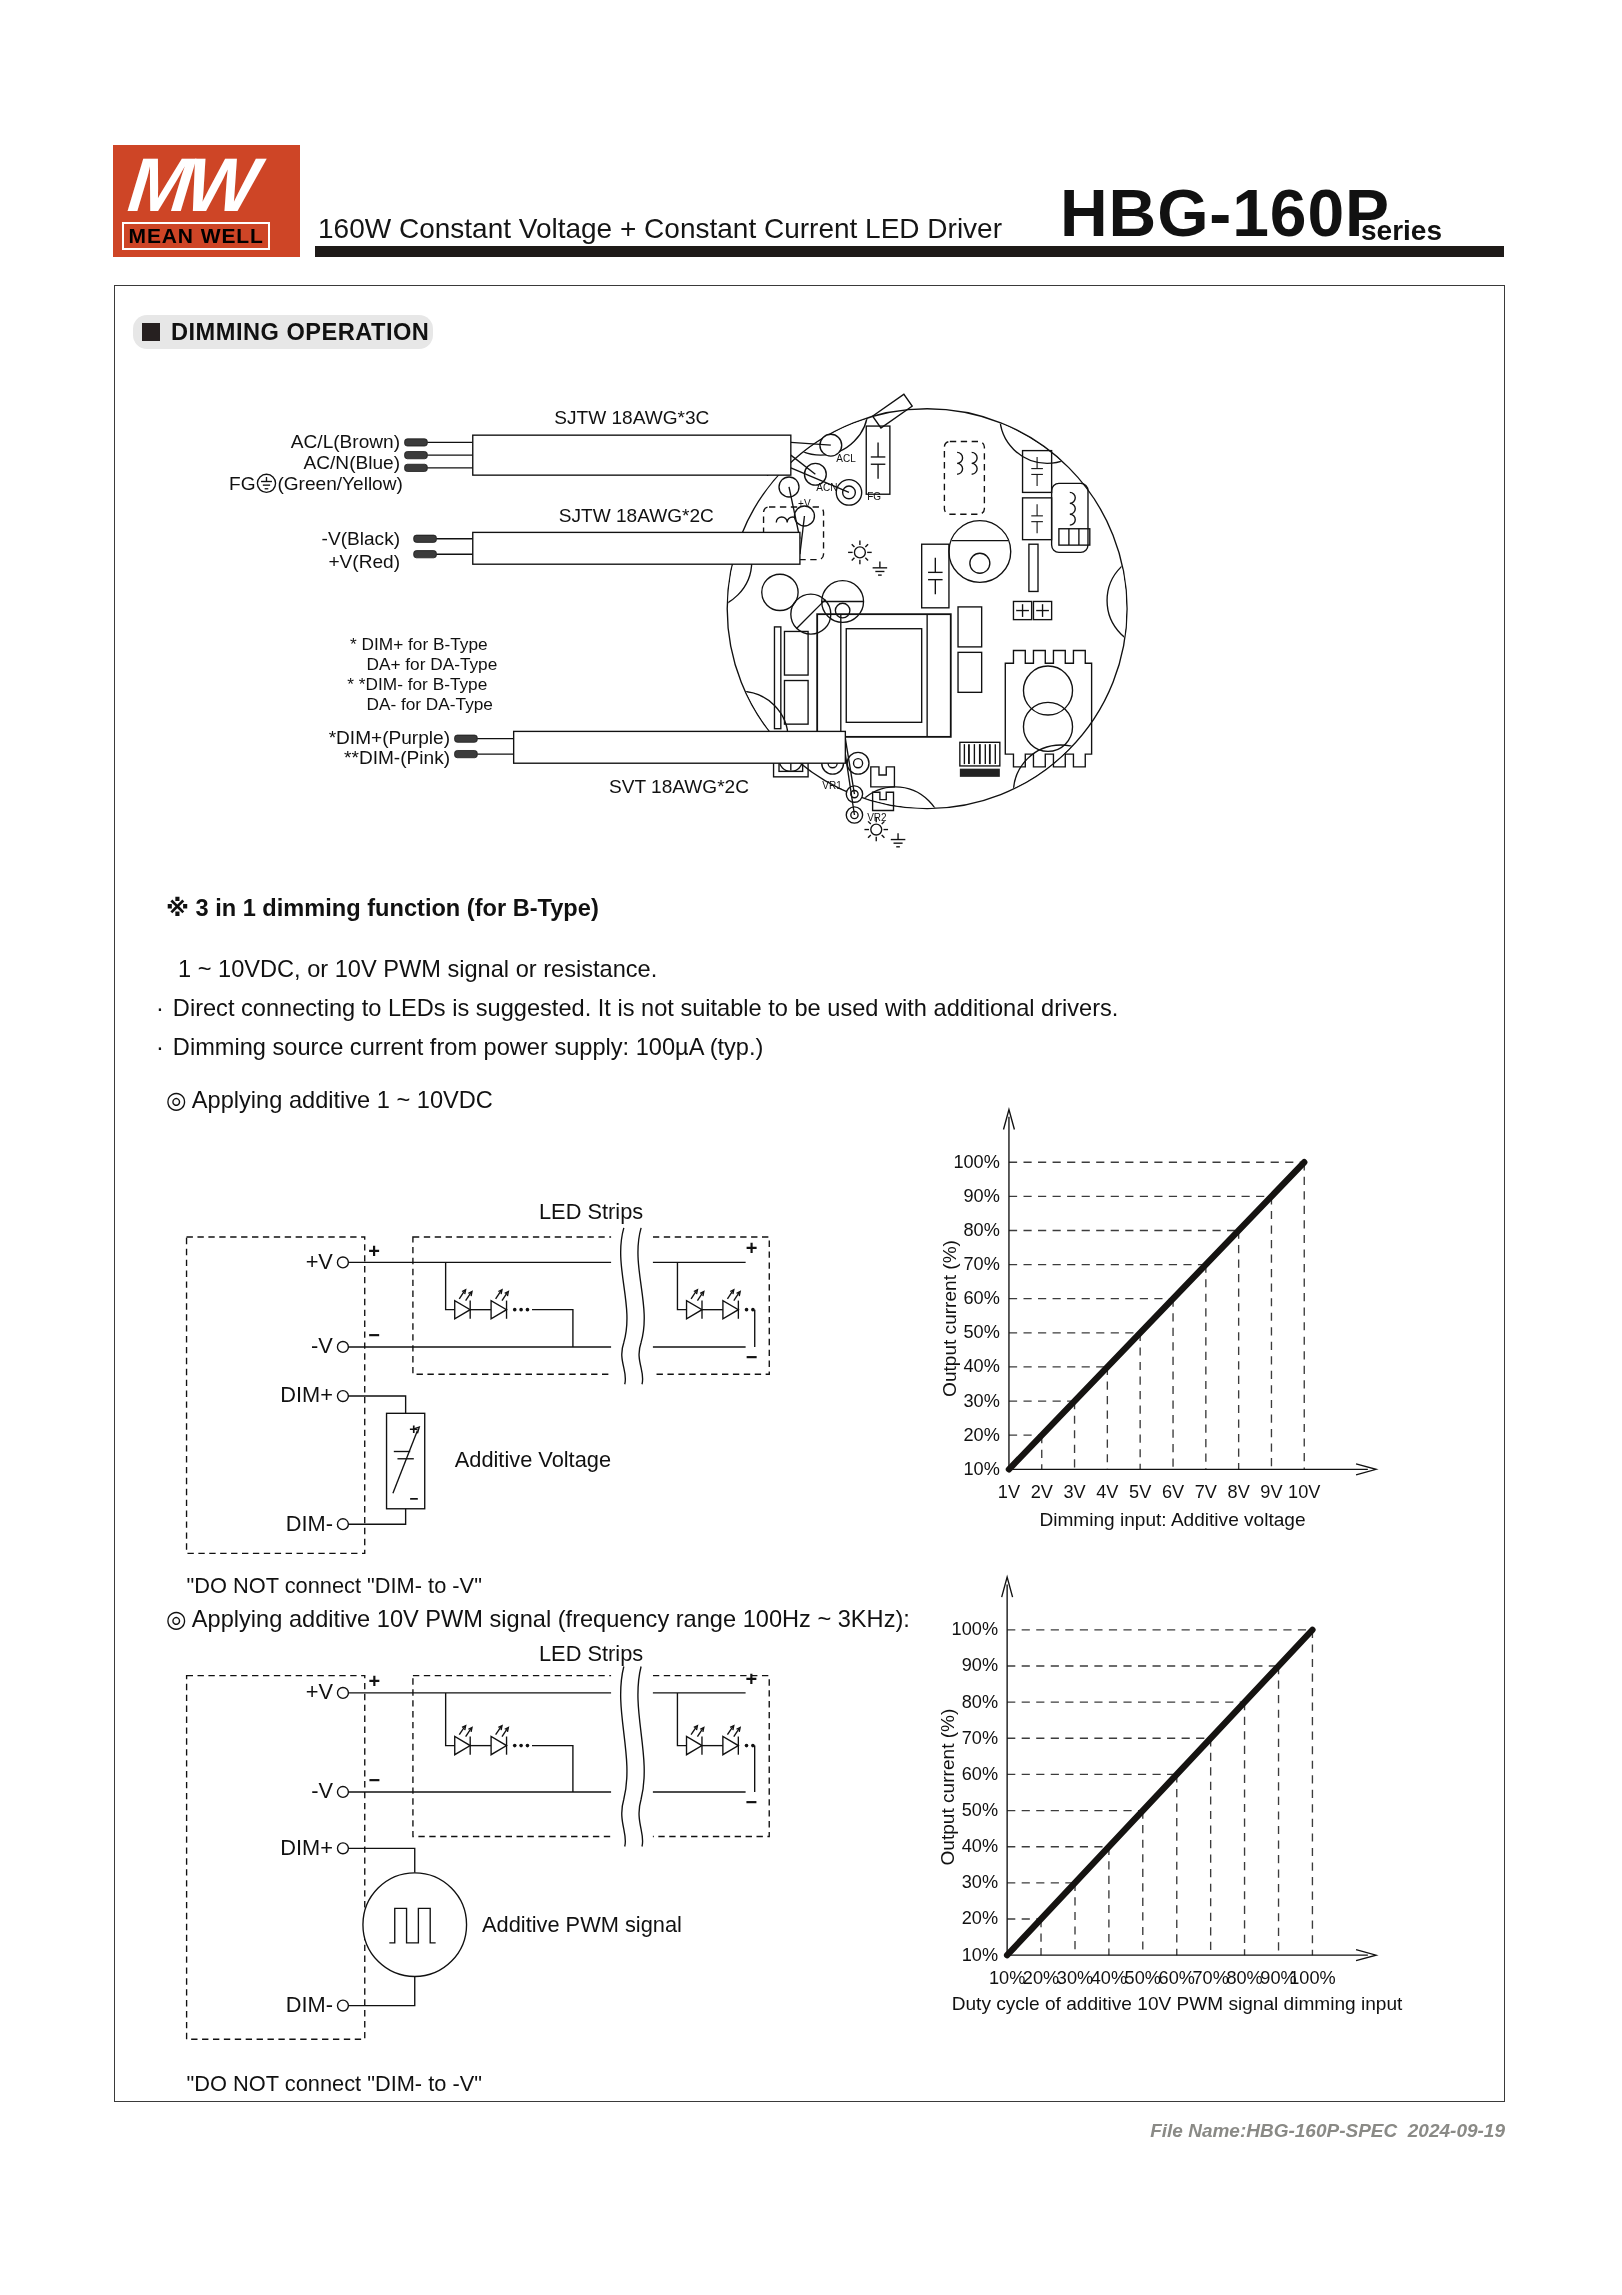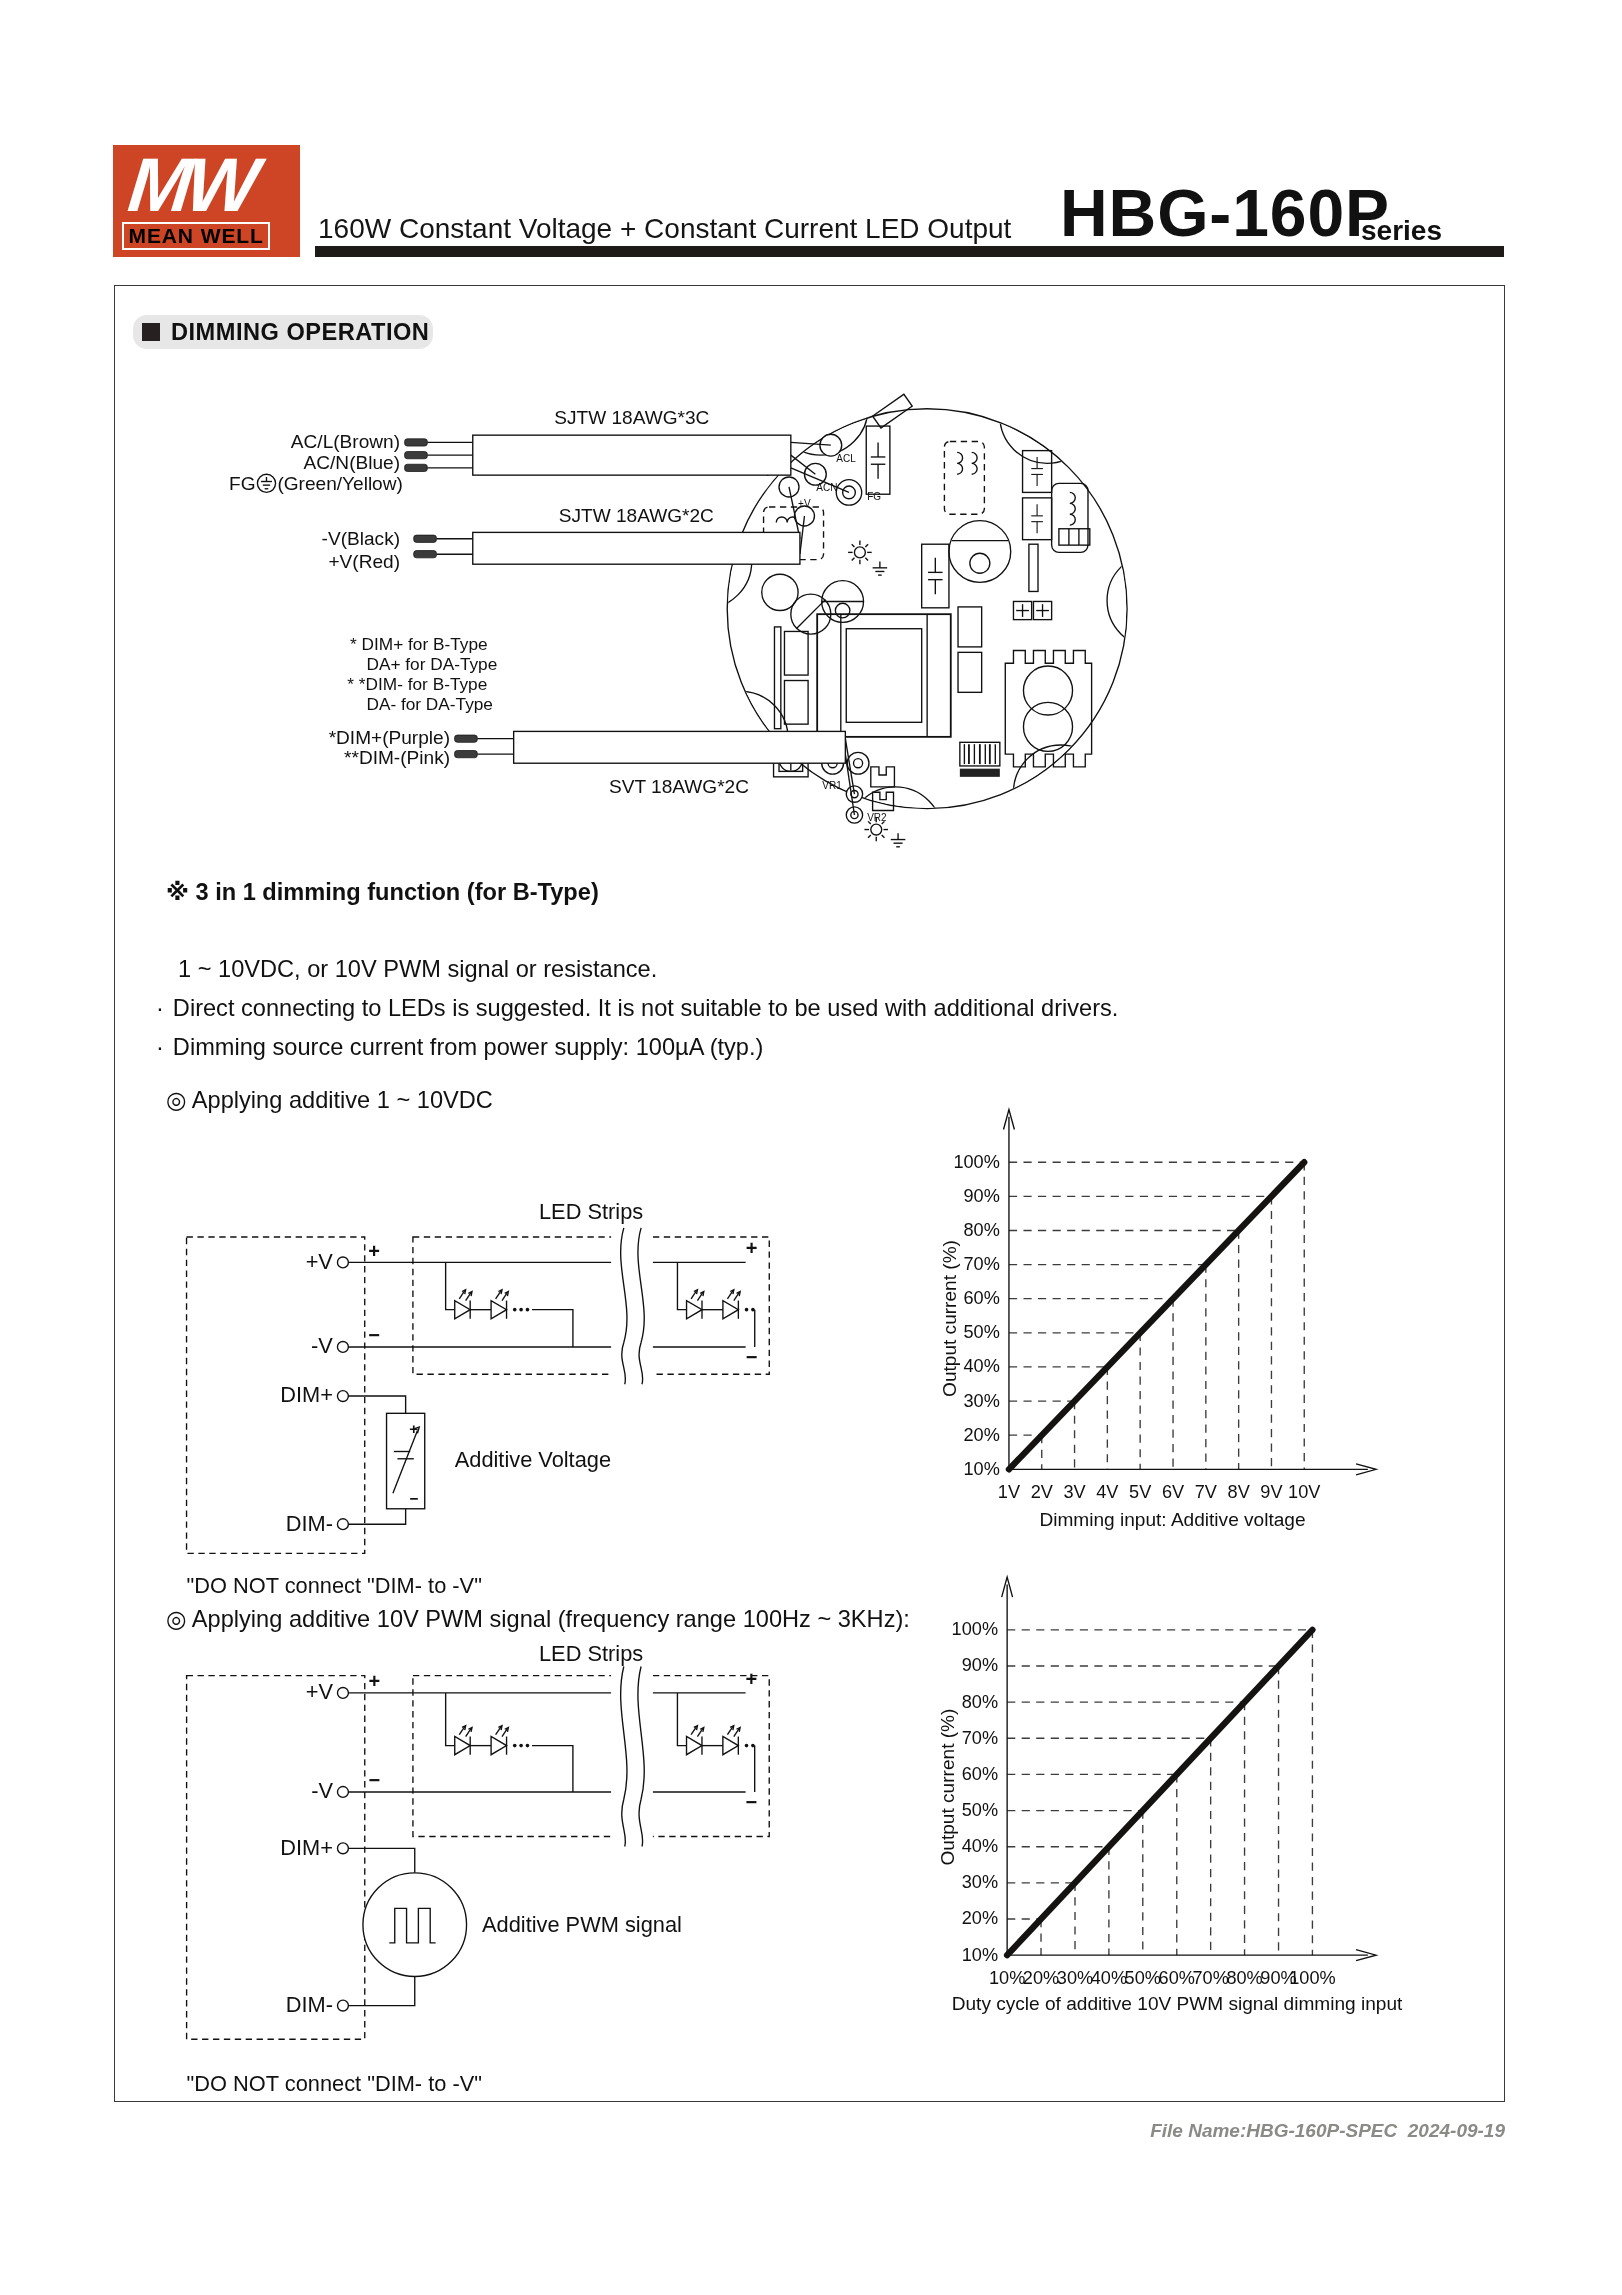--- a/index.html
+++ b/index.html
@@ -15,21 +15,21 @@
   #hdr-title{left:318px;top:213px;font-size:28px;color:#151515;white-space:nowrap;}
   #hdr-model{left:1060px;top:180px;font-size:66px;font-weight:bold;letter-spacing:0.9px;line-height:1;white-space:nowrap;}
   #hdr-series{left:1361px;top:215px;font-size:28px;font-weight:bold;white-space:nowrap;}
   #hdr-bar{left:315px;top:246px;width:1189px;height:11px;background:#1E1A18;}
   #frame{left:114px;top:285px;width:1389px;height:1815px;border:1.8px solid #3a3a3a;}
   #sect-bar{left:133px;top:315px;width:300px;height:34px;background:#E7E7E7;
             display:flex;align-items:center;border-radius:14px;}
   #sect-bar .sq{width:18px;height:18px;background:#262020;margin:0 11px 0 9px;}
   #sect-bar .tt{font-size:23.6px;font-weight:bold;letter-spacing:0.5px;}
   
-  .h2{font-size:23.6px;font-weight:bold;white-space:nowrap;}
+  .h2{font-size:23.6px;font-weight:bold;white-space:nowrap;margin-top:16px;}
   .body-line{font-size:23.6px;white-space:nowrap;}
   .note-head{left:166px;top:878px;}
   .b0{left:156px;top:916px;}
   .b1{left:178px;top:956px;text-align:center;}
   .b2{left:156px;top:995px;}
   .b3{left:156px;top:1034px;}
   .b0 .mk,.b2 .mk,.b3 .mk{margin-right:9px;}
   #h-vdc{left:166px;top:1086px;font-weight:normal;}
   #h-pwm{left:166px;top:1605px;font-weight:normal;}
   #footer{left:0;top:2120px;width:1505px;text-align:right;font-size:19px;font-style:italic;
@@ -92,21 +92,21 @@
     </g>
   </defs>
 </svg>
 
 <div id="page">
 
   <div class="abs" id="logo">
     <div class="mw">MW</div>
     <div class="mwbox">MEAN WELL</div>
   </div>
-  <div class="abs" id="hdr-title">160W Constant Voltage + Constant Current LED Output</div>
+  <div class="abs" id="hdr-title">160W Constant Voltage + Constant Current LED Driver</div>
   <div class="abs" id="hdr-model">HBG-160P</div>
   <div class="abs" id="hdr-series">series</div>
   <div class="abs" id="hdr-bar"></div>
 
   <div class="abs" id="frame"></div>
 
   <div class="abs" id="sect-bar">
     <span class="sq"></span>
     <span class="tt">DIMMING OPERATION</span>
   </div>

